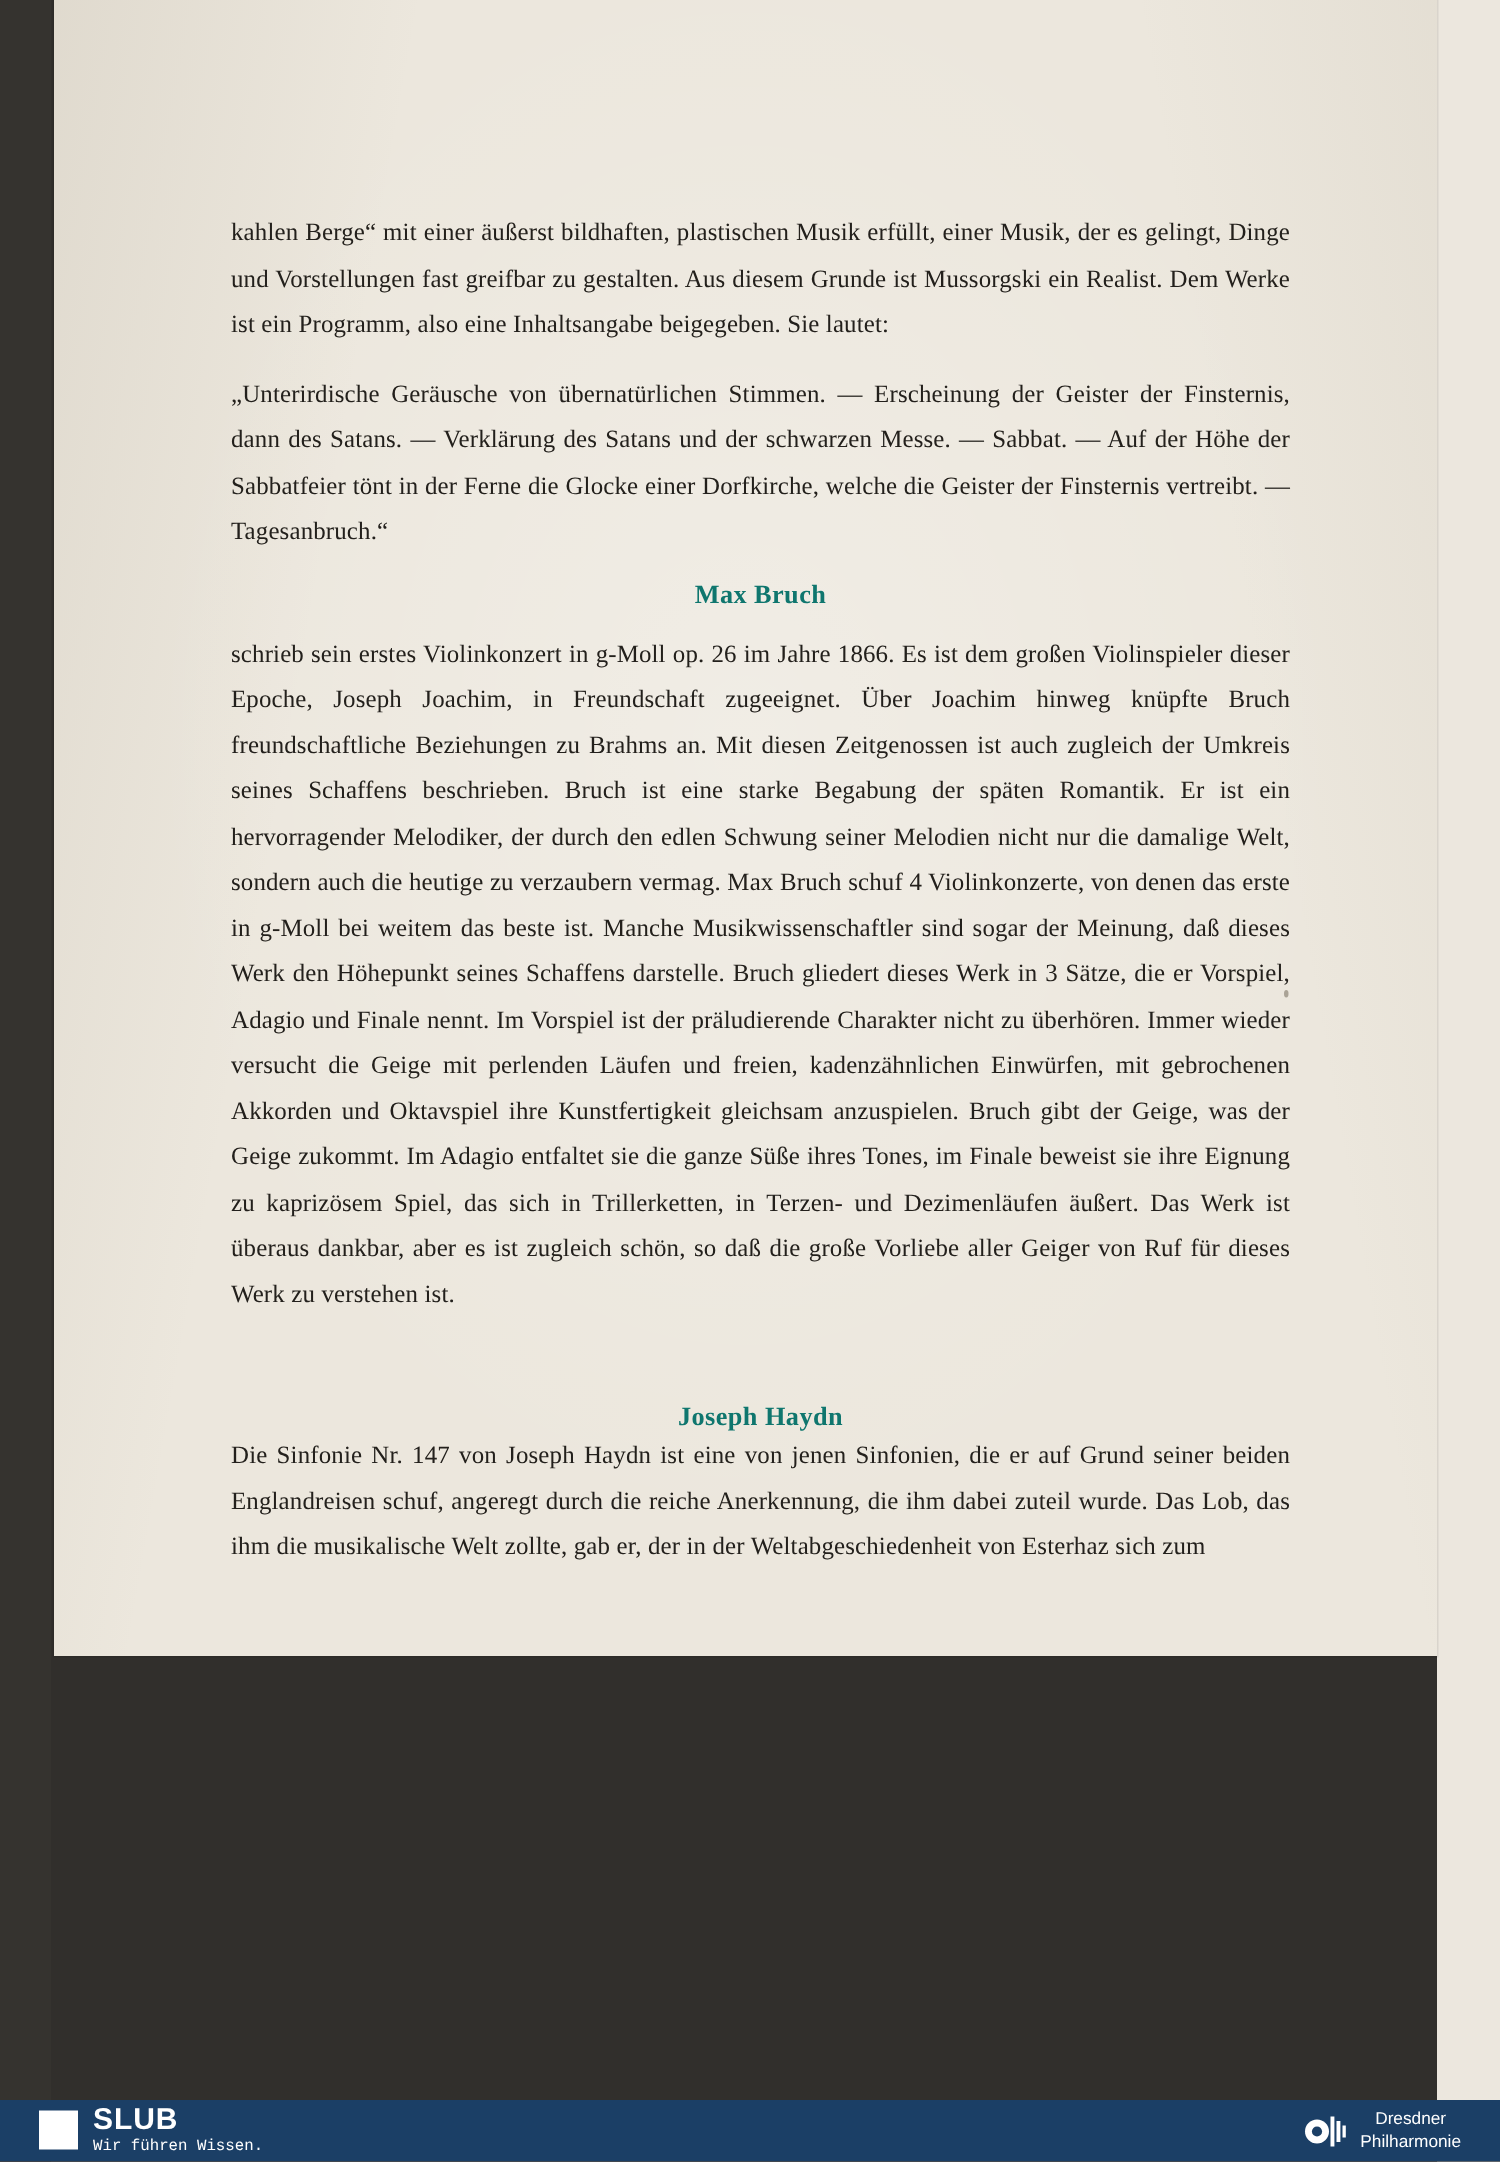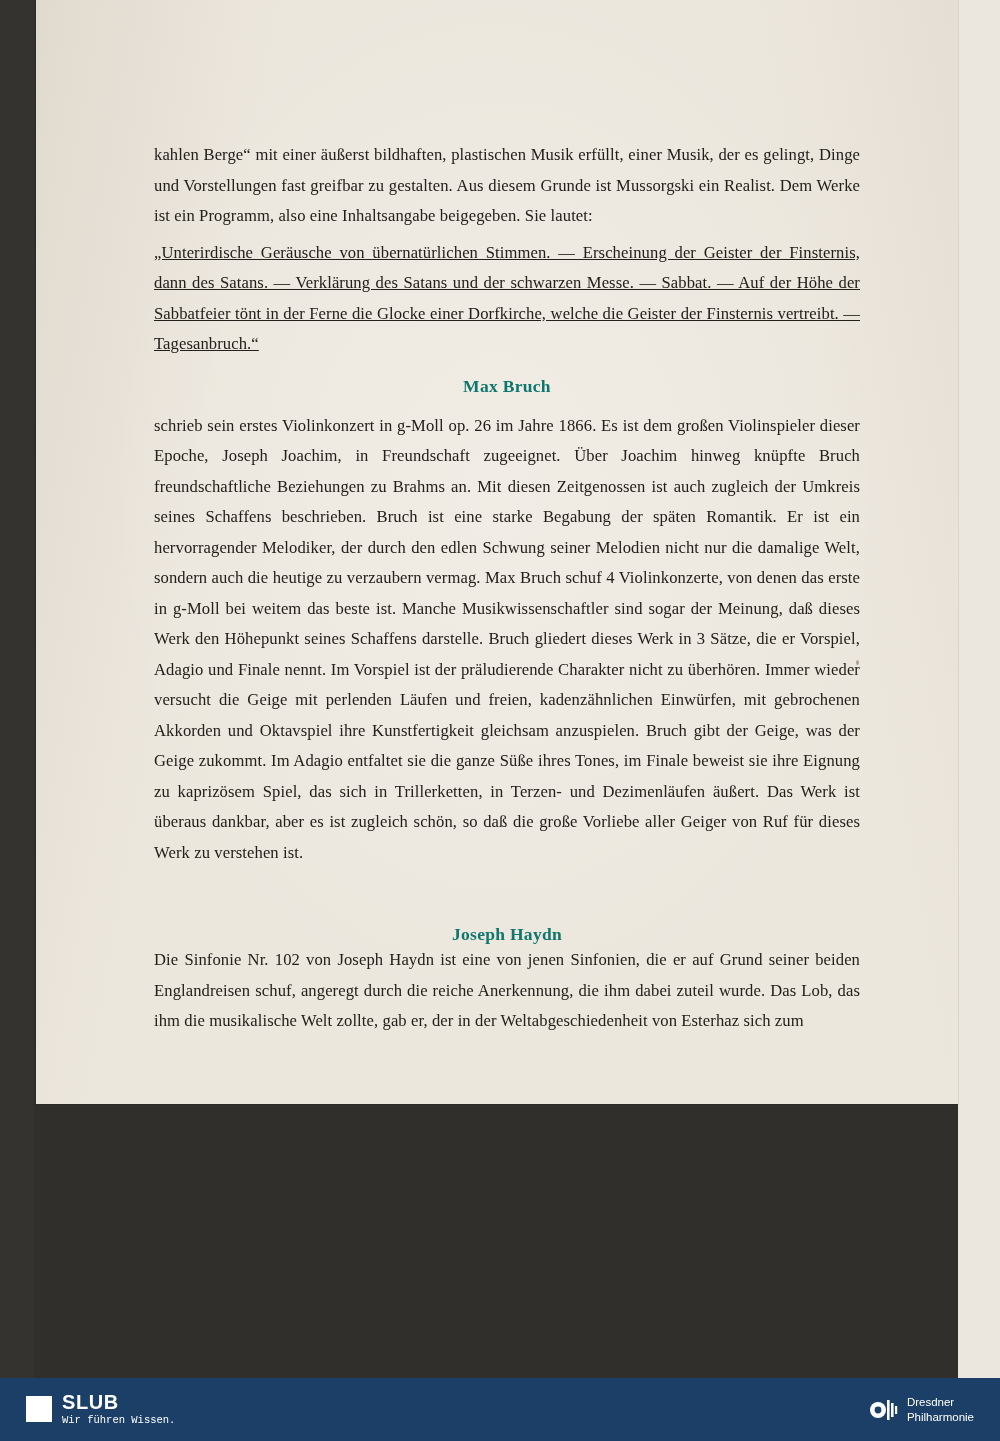--- a/index.html
+++ b/index.html
@@ -69,22 +69,21 @@
   p.body-text {
     margin: 0;
     color: #23201c;
     font-size: 16.6px;
     line-height: 30.5px;
     text-align: justify;
     text-justify: inter-word;
     letter-spacing: 0.1px;
   }
   p.body-text + p.body-text {
-    margin-top: 6px;
-    text-decoration: underline;
+    margin-top: 16px;
   }
   .hang-first {
     text-indent: 0;
   }
 
   h2.section-heading {
     margin: 22px 0 14px 0;
     text-align: center;
     font-size: 17.5px;
     font-weight: bold;
@@ -98,21 +97,21 @@
     margin-top: 56px;
     margin-bottom: 0;
   }
 
   
   .footer-bar {
     position: absolute;
     left: 0;
     bottom: 0;
     width: 1000px;
-    height: 63px;
+    height: 41px;
     background: #1b3f66;
     display: flex;
     align-items: center;
     justify-content: space-between;
     color: #ffffff;
   }
   .slub-brand {
     display: flex;
     align-items: center;
     margin-left: 26px;
@@ -138,20 +137,21 @@
   }
   .slub-sub {
     font-family: Liberation Mono, monospace;
     font-size: 10.5px;
     margin-top: 2px;
   }
   .dp-brand {
     display: flex;
     align-items: center;
     margin-right: 26px;
+    text-align: center;
   }
   .dp-logo {
     width: 30px;
     height: 30px;
     margin-right: 9px;
     flex: 0 0 auto;
   }
   .dp-text {
     font-family: "Liberation Sans", sans-serif;
     font-size: 11.5px;
@@ -184,21 +184,21 @@
     <p class="body-text hang-first">kahlen Berge“ mit einer äußerst bildhaften, plastischen Musik erfüllt, einer Musik, der es gelingt, Dinge und Vorstellungen fast greifbar zu gestalten. Aus diesem Grunde ist Mussorgski ein Realist. Dem Werke ist ein Programm, also eine Inhaltsangabe beigegeben. Sie lautet:</p>
 
     <p class="body-text">„Unterirdische Geräusche von übernatürlichen Stimmen. — Erscheinung der Geister der Finsternis, dann des Satans. — Verklärung des Satans und der schwarzen Messe. — Sabbat. — Auf der Höhe der Sabbatfeier tönt in der Ferne die Glocke einer Dorfkirche, welche die Geister der Finsternis vertreibt. — Tagesanbruch.“</p>
 
     <h2 class="section-heading tight">Max Bruch</h2>
 
     <p class="body-text">schrieb sein erstes Violinkonzert in g-Moll op. 26 im Jahre 1866. Es ist dem großen Violinspieler dieser Epoche, Joseph Joachim, in Freundschaft zugeeignet. Über Joachim hinweg knüpfte Bruch freundschaftliche Beziehungen zu Brahms an. Mit diesen Zeitgenossen ist auch zugleich der Umkreis seines Schaffens beschrieben. Bruch ist eine starke Begabung der späten Romantik. Er ist ein hervorragender Melodiker, der durch den edlen Schwung seiner Melodien nicht nur die damalige Welt, sondern auch die heutige zu verzaubern vermag. Max Bruch schuf 4 Violinkonzerte, von denen das erste in g-Moll bei weitem das beste ist. Manche Musikwissenschaftler sind sogar der Meinung, daß dieses Werk den Höhepunkt seines Schaffens darstelle. Bruch gliedert dieses Werk in 3 Sätze, die er Vorspiel, Adagio und Finale nennt. Im Vorspiel ist der präludierende Charakter nicht zu überhören. Immer wieder versucht die Geige mit perlenden Läufen und freien, kadenzähnlichen Einwürfen, mit gebrochenen Akkorden und Oktavspiel ihre Kunstfertigkeit gleichsam anzuspielen. Bruch gibt der Geige, was der Geige zukommt. Im Adagio entfaltet sie die ganze Süße ihres Tones, im Finale beweist sie ihre Eignung zu kaprizösem Spiel, das sich in Trillerketten, in Terzen- und Dezimenläufen äußert. Das Werk ist überaus dankbar, aber es ist zugleich schön, so daß die große Vorliebe aller Geiger von Ruf für dieses Werk zu verstehen ist.</p>
 
     <h2 class="section-heading spaced">Joseph Haydn</h2>
 
-    <p class="body-text">Die Sinfonie Nr. 102 von Joseph Haydn ist eine von jenen Sinfonien, die er auf Grund seiner beiden Englandreisen schuf, angeregt durch die reiche Anerkennung, die ihm dabei zuteil wurde. Das Lob, das ihm die musikalische Welt zollte, gab er, der in der Weltabgeschiedenheit von Esterhaz sich zum</p>
+    <p class="body-text">Die Sinfonie Nr. 147 von Joseph Haydn ist eine von jenen Sinfonien, die er auf Grund seiner beiden Englandreisen schuf, angeregt durch die reiche Anerkennung, die ihm dabei zuteil wurde. Das Lob, das ihm die musikalische Welt zollte, gab er, der in der Weltabgeschiedenheit von Esterhaz sich zum</p>
 
   </div>
 </div>
 
 <div class="footer-bar">
 
   <div class="slub-brand">
     <div class="slub-mark"></div>
     <div class="slub-text">
       <span class="slub-title">SLUB</span>

